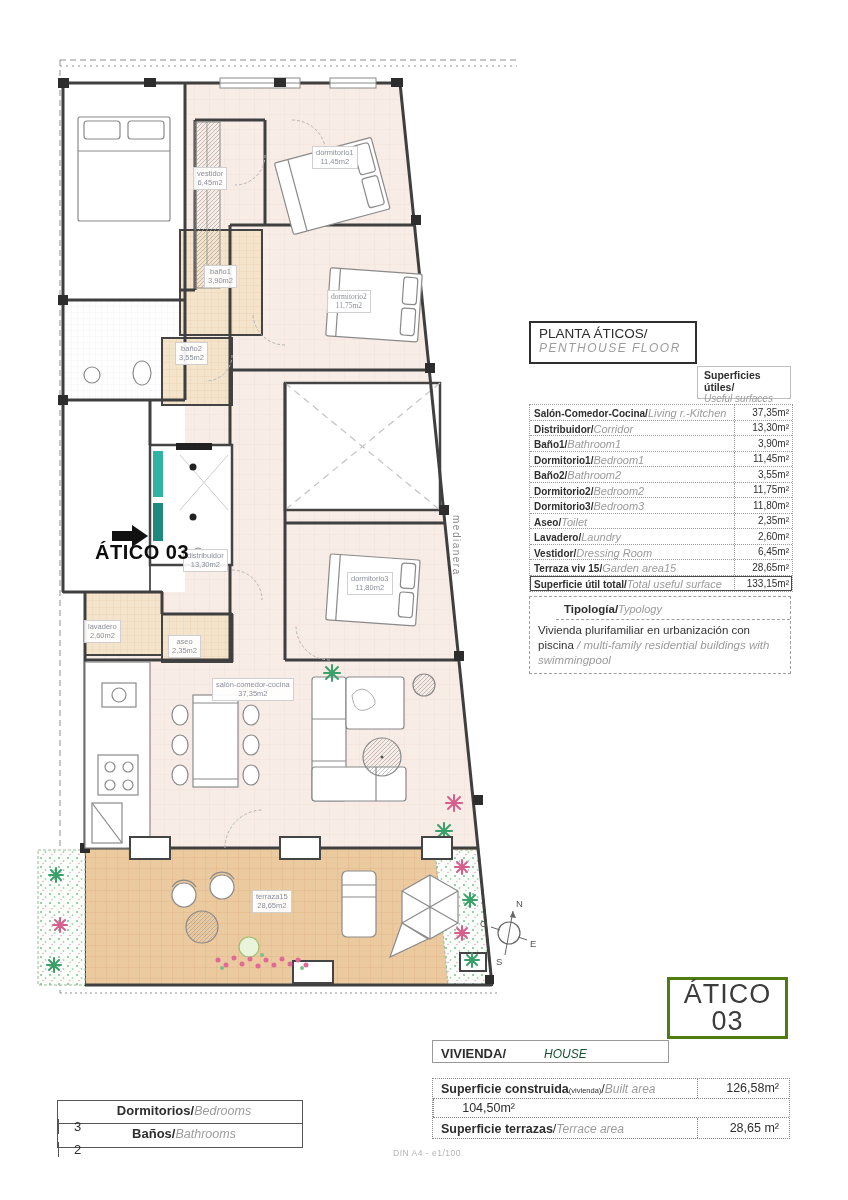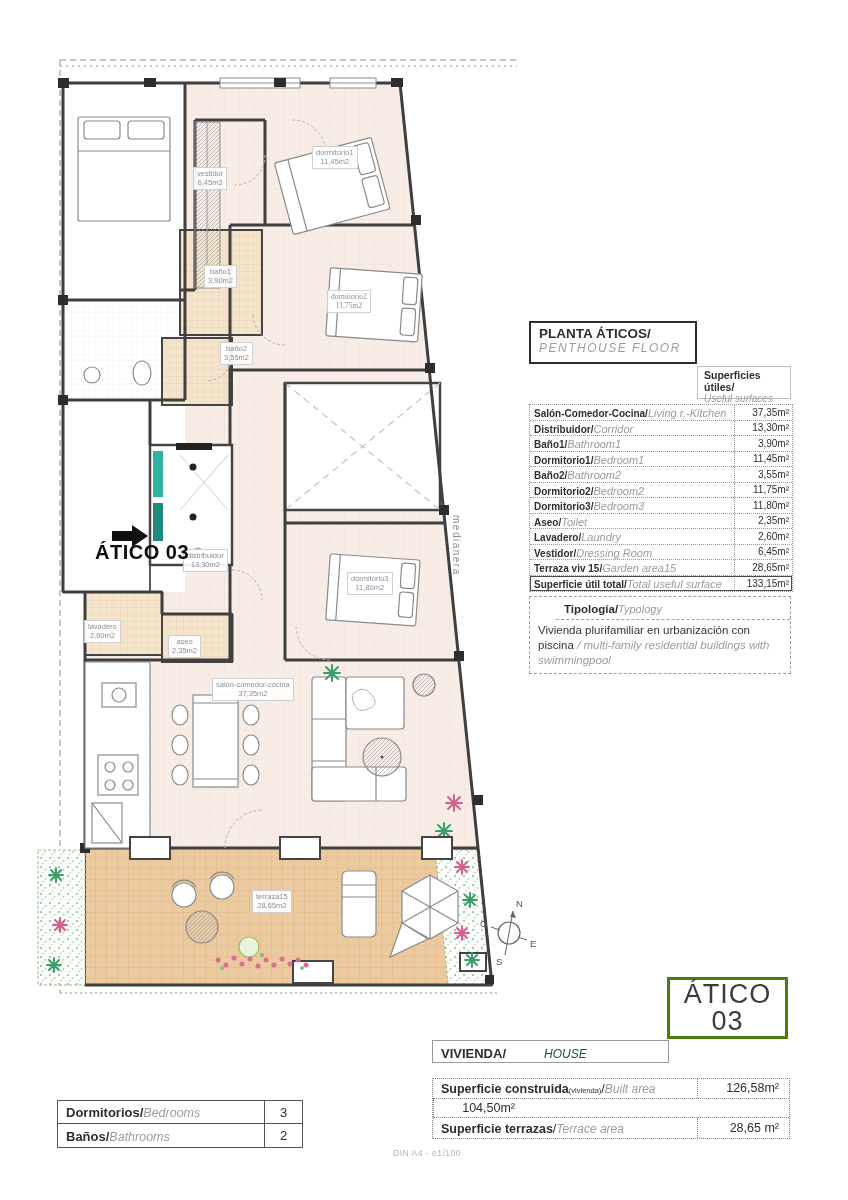--- a/index.html
+++ b/index.html
@@ -10,21 +10,21 @@
   
   .plan{left:30px;top:55px;width:500px;height:945px;}
   .room-label{position:absolute;background:rgba(255,255,255,.92);border:1px solid #d0d0d0;
       font-size:7.5px;line-height:1.25;color:#8b8f9b;text-align:center;padding:1px 3px;white-space:nowrap;}
   .unit-label{position:absolute;font-size:20px;font-weight:700;color:#0d0d0d;letter-spacing:.5px;}
   .medianera{position:absolute;font-size:10px;color:#8a8a8a;letter-spacing:1.5px;
       transform:rotate(90deg);transform-origin:0 0;white-space:nowrap;}
 
   
   .titlebox{left:529px;top:321px;width:168px;height:43px;border:2px solid #2e2e2e;padding:3px 0 0 8px;box-sizing:border-box;}
-  .titlebox .es{display:block;font-size:13.5px;font-weight:700;color:#2e2e2e;}
+  .titlebox .es{display:block;font-size:13.5px;font-weight:400;color:#2e2e2e;}
   .titlebox .en{display:block;font-size:12px;font-style:italic;color:#9c9c9c;letter-spacing:1.5px;}
   .suphdr{left:697px;top:366px;width:94px;height:33px;border:1px solid #bdbdbd;padding:2px 0 0 6px;box-sizing:border-box;}
   .suphdr .es{display:block;font-size:10.5px;font-weight:700;color:#2e2e2e;}
   .suphdr .en{display:block;font-size:10px;font-style:italic;color:#9c9c9c;}
 
   .stable{left:529px;top:404px;width:262px;border:1px dotted #9a9a9a;}
   .srow{display:flex;align-items:center;height:15.5px;border-bottom:1px dotted #9a9a9a;box-sizing:border-box;}
   .srow:last-child{border-bottom:none;}
   .srow .lab{flex:1;padding-left:4px;white-space:nowrap;overflow:hidden;}
   .srow .es{font-size:10px;font-weight:700;color:#2f2f2f;}
@@ -62,21 +62,21 @@
   .hrow:last-child{border-bottom:none;}
   .hrow .lab{flex:1;padding-left:8px;white-space:nowrap;overflow:hidden;}
   .hrow .es{font-size:12.5px;font-weight:700;color:#2e2e2e;}
   .hrow .note{font-size:7.5px;color:#2e2e2e;}
   .hrow .sl{font-size:12.5px;color:#2e2e2e;}
   .hrow .en{font-size:12px;font-style:italic;color:#9b9b9b;}
   .hrow .val{width:92px;border-left:1px dotted #8a8a8a;text-align:right;padding-right:10px;
       font-size:12.5px;color:#2e2e2e;box-sizing:border-box;align-self:stretch;display:flex;align-items:center;justify-content:flex-end;}
 
   .ctable{left:57px;top:1100px;width:244px;border:1px solid #555;}
-  .crow{display:flex;align-items:center;height:23px;box-sizing:border-box;}
+  .crow{display:flex;align-items:center;height:23px;box-sizing:border-box;flex-direction:column;}
   .crow:first-child{border-bottom:1px solid #555;}
   .crow .lab{flex:1;padding-left:8px;}
   .crow .es{font-size:13px;font-weight:700;color:#2e2e2e;}
   .crow .en{font-size:12.5px;font-style:italic;color:#9b9b9b;}
   .crow .val{width:38px;border-left:1px solid #555;text-align:center;font-size:13px;color:#2e2e2e;
       box-sizing:border-box;align-self:stretch;display:flex;align-items:center;justify-content:center;}
 
   .footnote{left:393px;top:1148px;font-size:8.5px;color:#b3b3b3;letter-spacing:.5px;}
 </style>
 </head>
@@ -363,21 +363,21 @@
       <span>11,45m2</span>
     </div>
     <div class="room-label" style="left:174px;top:210px;">
       <span>baño1</span><br>
       <span>3,90m2</span>
     </div>
     <div class="room-label" style="left:297px;top:235px;font-family:Liberation Serif, serif;">
       <span>dormitorio2</span><br>
       <span>11,75m2</span>
     </div>
-    <div class="room-label" style="left:145px;top:287px;margin-left:45px;">
+    <div class="room-label" style="left:145px;top:287px;">
       <span>baño2</span><br>
       <span>3,55m2</span>
     </div>
     <div class="room-label" style="left:153px;top:494px;">
       <span>distribuidor</span><br>
       <span>13,30m2</span>
     </div>
     <div class="room-label" style="left:317px;top:517px;">
       <span>dormitorio3</span><br>
       <span>11,80m2</span>

